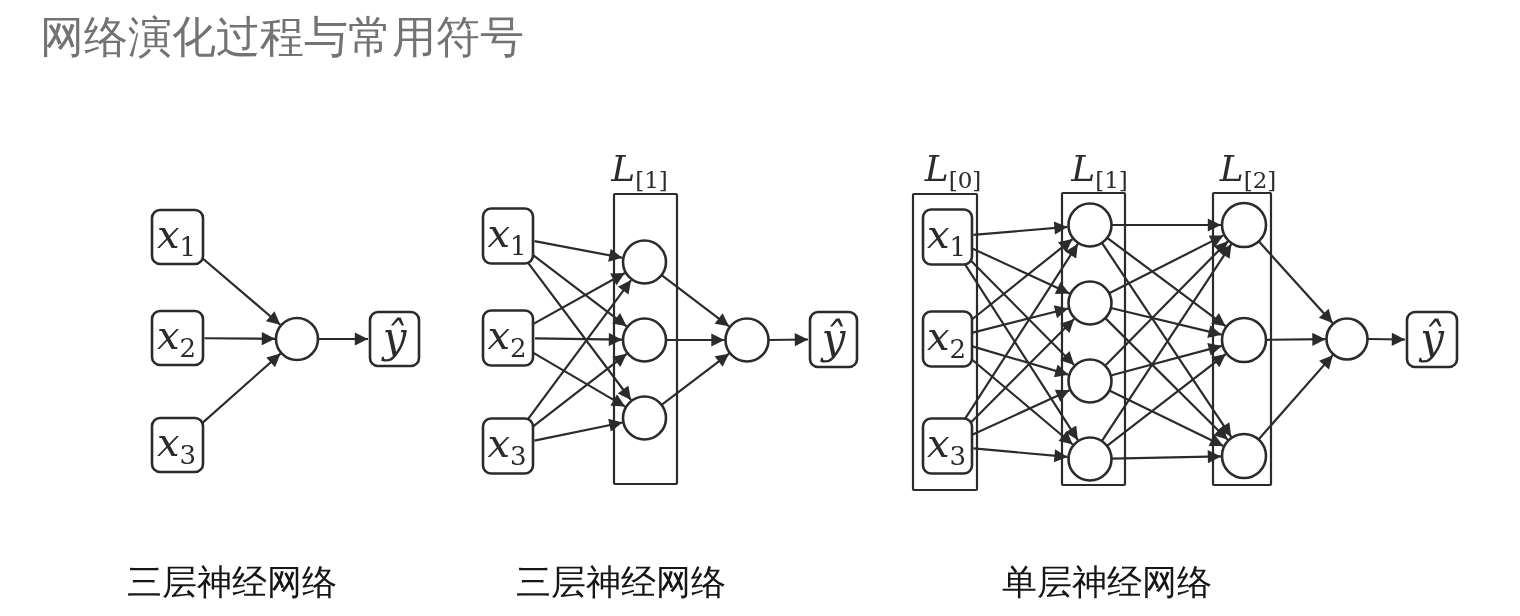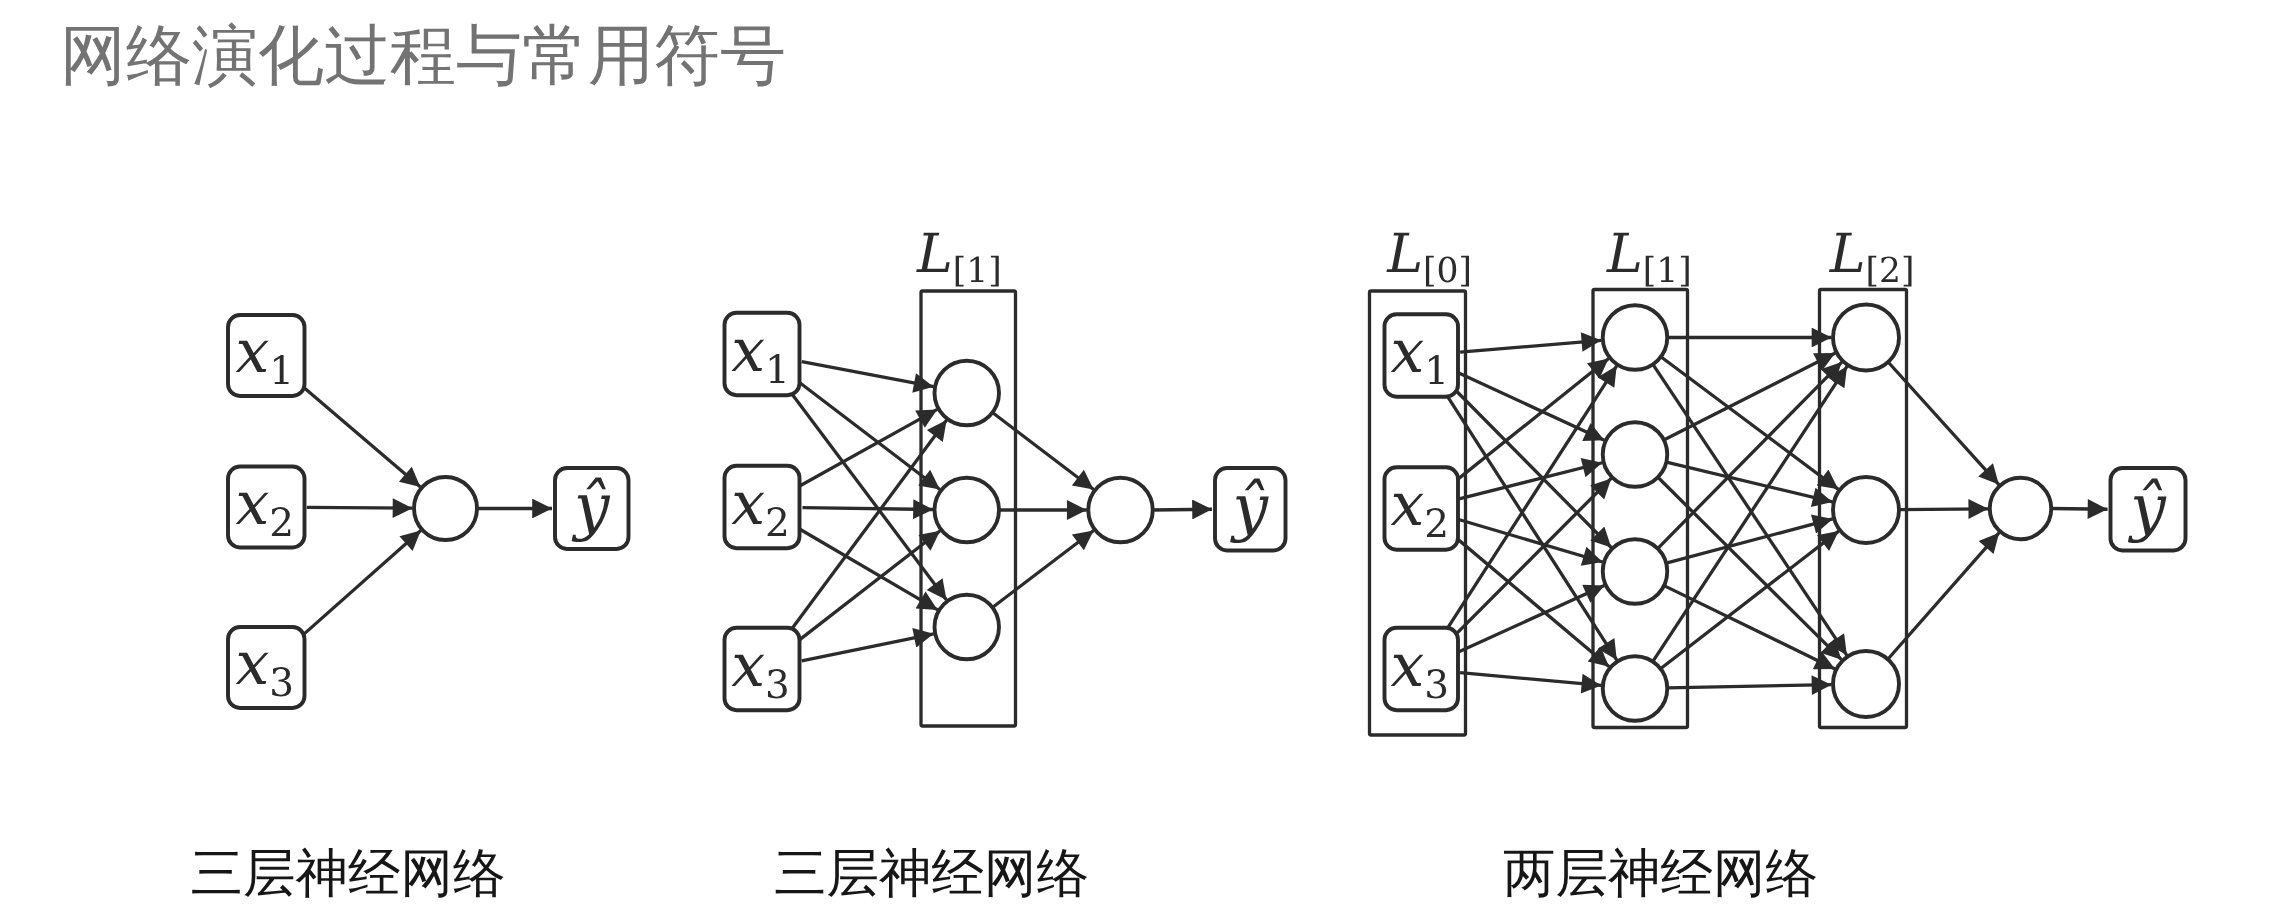--- a/index.html
+++ b/index.html
@@ -126,13 +126,13 @@
       <rect x="1407" y="312" width="50" height="55" rx="8" fill="#ffffff" stroke="#2b2b2b" stroke-width="2.6"></rect>
       <text x="1432" y="352.5" text-anchor="middle" fill="#2b2b2b" font-size="42" font-style="italic" font-family="&quot;DejaVu Serif&quot;,&quot;Liberation Serif&quot;,serif">ŷ</text>
       <text x="1099.5" y="181" text-anchor="middle" fill="#2b2b2b" font-size="36" font-style="italic" font-family="&quot;DejaVu Serif&quot;,&quot;Liberation Serif&quot;,serif">L<tspan font-size="23" dy="7" font-style="normal">[1]</tspan></text>
       <text x="1248" y="181" text-anchor="middle" fill="#2b2b2b" font-size="36" font-style="italic" font-family="&quot;DejaVu Serif&quot;,&quot;Liberation Serif&quot;,serif">L<tspan font-size="23" dy="7" font-style="normal">[2]</tspan></text>
       <text x="953" y="181" text-anchor="middle" fill="#2b2b2b" font-size="36" font-style="italic" font-family="&quot;DejaVu Serif&quot;,&quot;Liberation Serif&quot;,serif">L<tspan font-size="23" dy="7" font-style="normal">[0]</tspan></text>
     </g>
   </svg>
 
 <div class="caption" id="caption-1">三层神经网络</div>
 <div class="caption" id="caption-2">三层神经网络</div>
-<div class="caption" id="caption-3">两层神经网络</div>
+<div class="caption" id="caption-3">单层神经网络</div>
 
 </body></html>

